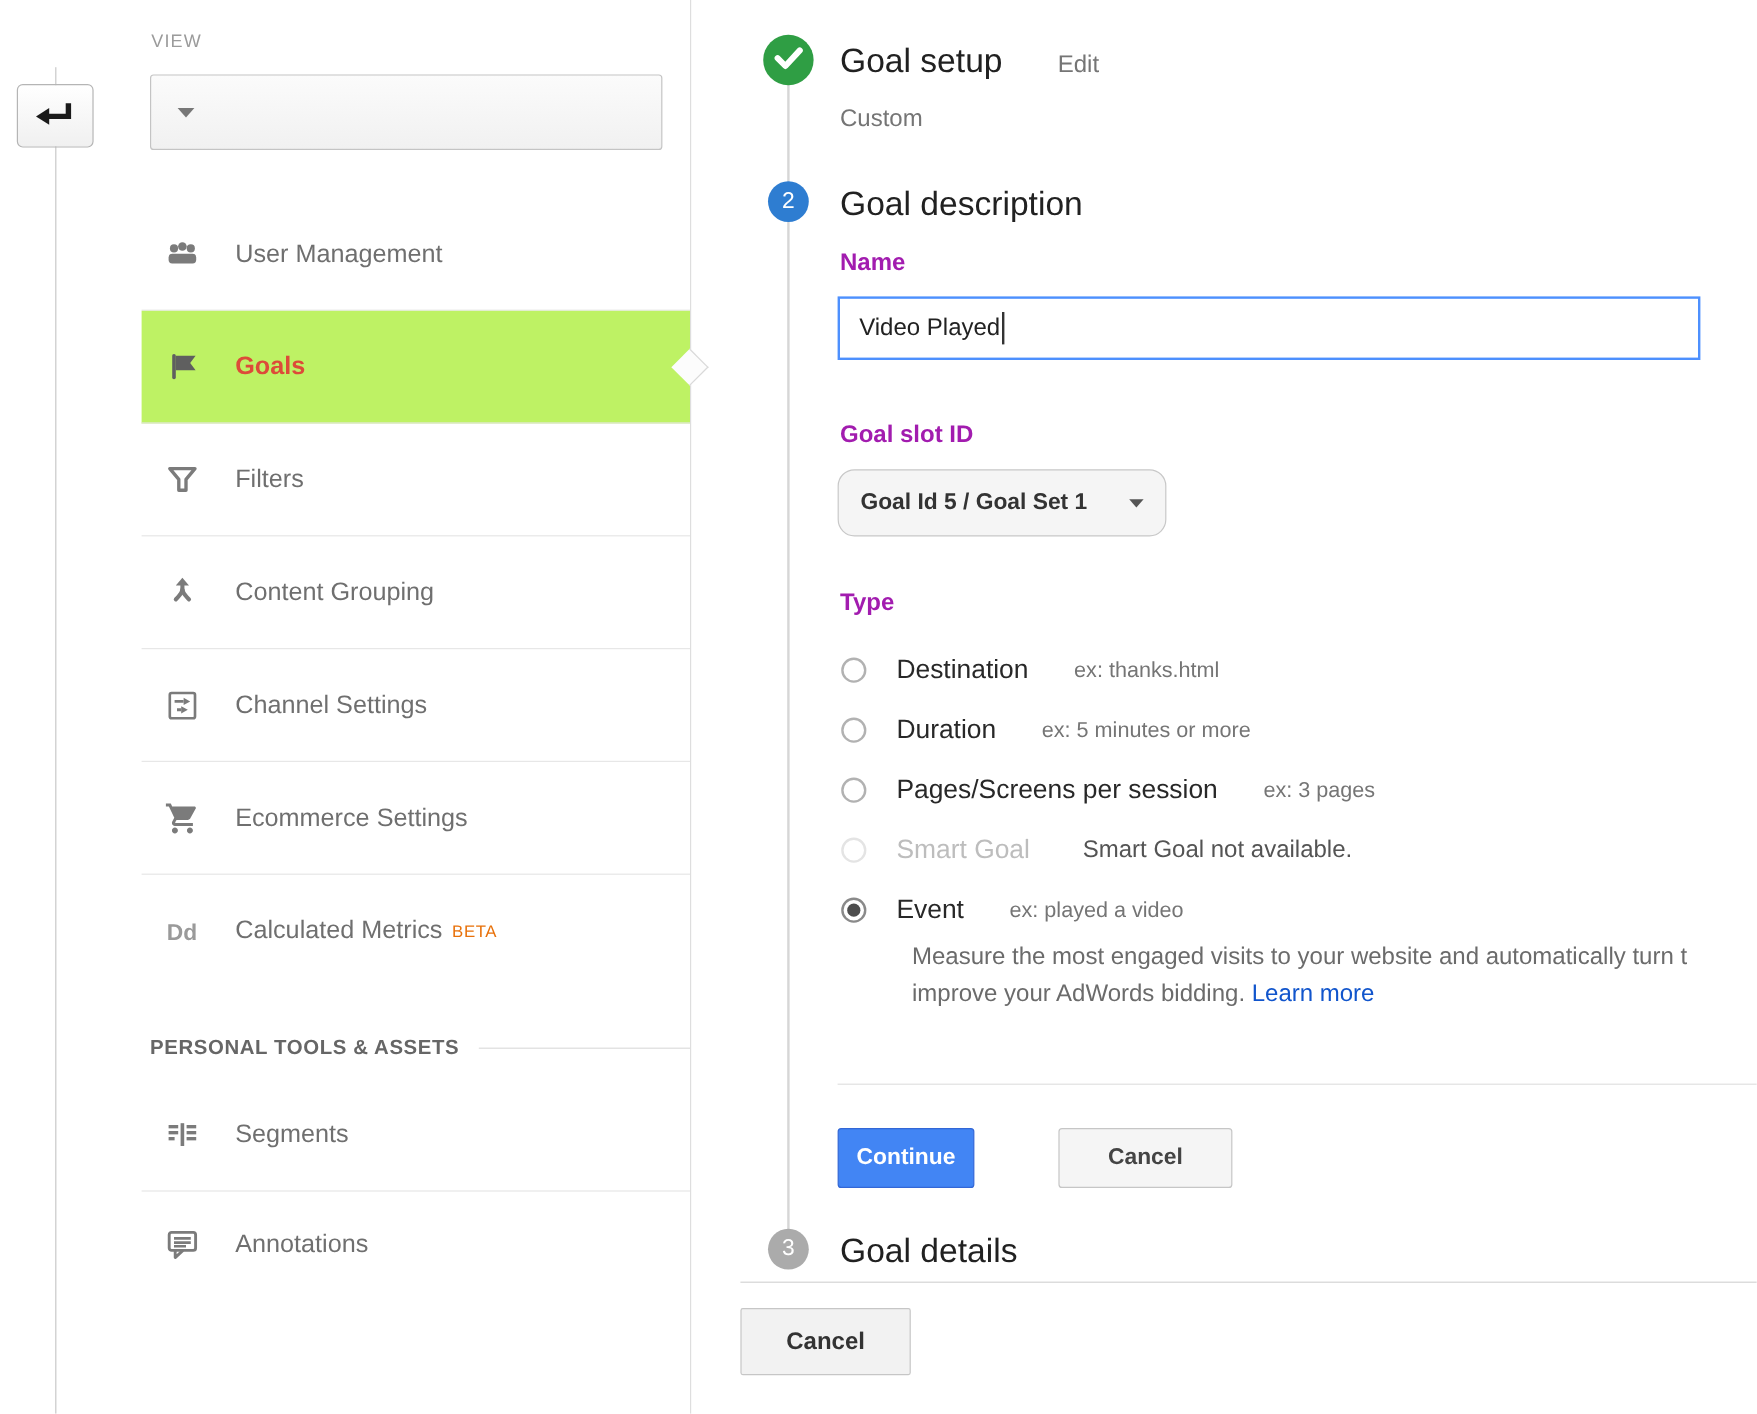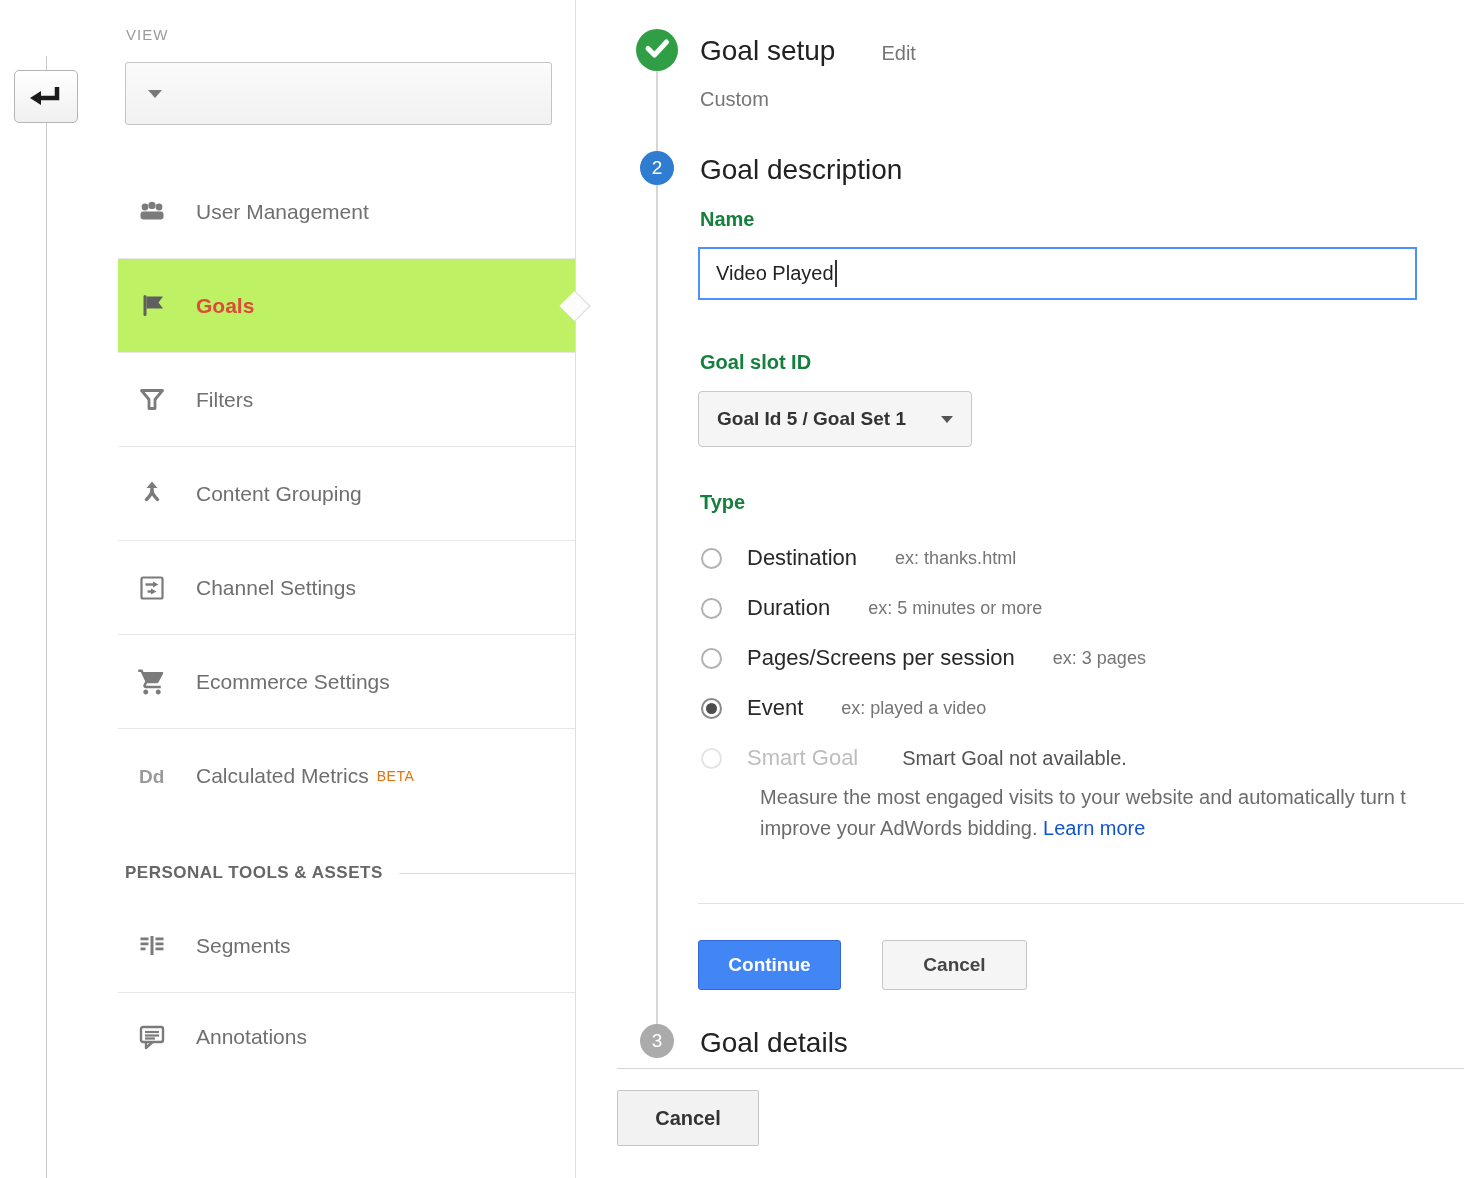--- a/index.html
+++ b/index.html
@@ -50,29 +50,29 @@
         color:#fff; font-size:19px; }
   #c3 { left:64px; top:1024px; width:34px; height:34px; background:#ababab;
         color:#fff; font-size:19px; }
   .h-row { display:flex; align-items:baseline; }
   #head1 { left:124px; top:33px; }
   .step-title { font-size:28px; color:#212121; line-height:36px; }
   #edit-link { margin-left:46px; font-size:20px; color:#757575; cursor:pointer; }
   #custom-txt { left:124px; top:88px; font-size:20px; color:#757575; }
   #head2 { left:124px; top:152px;align-items:flex-end; }
   #head3 { left:124px; top:1025px; }
-  .field-label { font-size:20px; font-weight:bold; color:#15803d; }
+  .field-label { font-size:20px; font-weight:bold; color:#a21caf; }
   #name-label { left:124px; top:208px; }
   #name-input { left:122px; top:247px; width:719px; height:53px; border:2px solid #4d90fe;
                 background:#fff; display:flex; align-items:center; padding-left:16px; }
   #name-input .nv { font-size:20px; color:#222; }
   .text-caret { display:inline-block; width:2px; height:27px; background:#333; margin-left:1px; }
   #slot-label { left:124px; top:351px; }
   #slot-select { left:122px; top:391px; width:274px; height:56px; background:#f5f5f5;
-                 border:1px solid #c8c8c8; border-radius:4px; display:flex; align-items:center;
+                 border:1px solid #c8c8c8; border-radius:14px; display:flex; align-items:center;
                  padding:0 18px; cursor:pointer; }
   #slot-select .sv { font-size:19px; font-weight:bold; color:#333; flex:1; }
   #slot-select .caret-down { border-top-color:#555; border-left-width:6px; border-right-width:6px; border-top-width:7px; }
   #type-label { left:124px; top:491px; }
   #options { left:122px; top:533px; width:766px; }
   .opt-row { height:50px; display:flex; align-items:center; cursor:pointer;gap:13px; }
   .radio { width:21px; height:21px; border-radius:50%; border:2px solid #b2b2b2; margin-left:3px;
            flex:0 0 auto; display:flex; align-items:center; justify-content:center; background:#fff; }
   .opt-row.selected .radio { border-color:#8a8a8a; }
   .opt-row.selected .radio::after { content:""; width:11px; height:11px; border-radius:50%; background:#4d4d4d; }
@@ -82,21 +82,21 @@
   .opt-hint { font-size:18px; color:#757575; margin-left:25px; }
   .opt-hint.dark { font-size:20px; color:#545454; margin-left:31px; }
   #smart-desc { left:184px; top:782px; width:704px; overflow:hidden; }
   #smart-desc .dline { font-size:20px; color:#6b6b6b; line-height:31px; white-space:nowrap; }
   #learn-more { color:#1155cc; cursor:pointer; }
   .divider { height:1px; background:#e0e0e0; }
   #divider1 { left:122px; top:903px; width:766px; }
   #divider2 { left:41px; top:1068px; width:847px; background:#d4d4d4; }
   .btn { display:flex; align-items:center; justify-content:center; font-weight:bold;
          border-radius:3px; cursor:pointer; }
-  #continue-btn { left:122px; top:940px; width:143px; height:50px; background:#4285f4;
+  #continue-btn { left:122px; top:940px; width:114px; height:50px; background:#4285f4;
                   border:1px solid #3367d6; color:#fff; font-size:19px; }
   #cancel-btn { left:306px; top:940px; width:145px; height:50px; background:#f5f5f5;
                 border:1px solid #c6c6c6; color:#444; font-size:19px; }
   #footer-cancel { left:41px; top:1090px; width:142px; height:56px; background:#f2f2f2;
                    border:1px solid #c6c6c6; color:#333; font-size:20px; border-radius:2px; }
 </style>
 </head>
 <body>
 
 <div class="abs" id="admin-line"></div>
@@ -279,29 +279,29 @@
     <div class="opt-row">
       <span class="radio"></span>
       <span class="opt-label">Duration</span>
       <span class="opt-hint">ex: 5 minutes or more</span>
     </div>
     <div class="opt-row">
       <span class="radio"></span>
       <span class="opt-label">Pages/Screens per session</span>
       <span class="opt-hint">ex: 3 pages</span>
     </div>
+    <div class="opt-row disabled">
+      <span class="radio"></span>
+      <span class="opt-label">Smart Goal</span>
+      <span class="opt-hint dark">Smart Goal not available.</span>
+    </div>
     <div class="opt-row selected">
       <span class="radio"></span>
       <span class="opt-label">Event</span>
       <span class="opt-hint">ex: played a video</span>
-    </div>
-    <div class="opt-row disabled">
-      <span class="radio"></span>
-      <span class="opt-label">Smart Goal</span>
-      <span class="opt-hint dark">Smart Goal not available.</span>
     </div>
   </div>
 
   <div class="abs" id="smart-desc">
     <div class="dline">Measure the most engaged visits to your website and automatically turn t</div>
     <div class="dline"><span>improve your AdWords bidding. </span><span id="learn-more">Learn more</span></div>
   </div>
 
   <div class="abs divider" id="divider1"></div>
 

